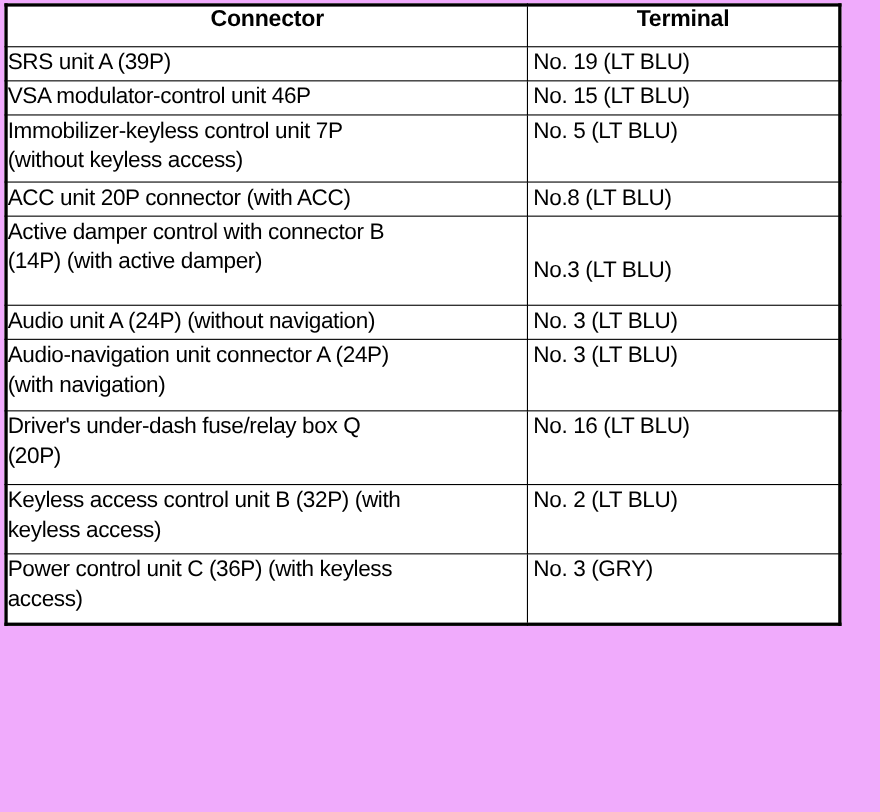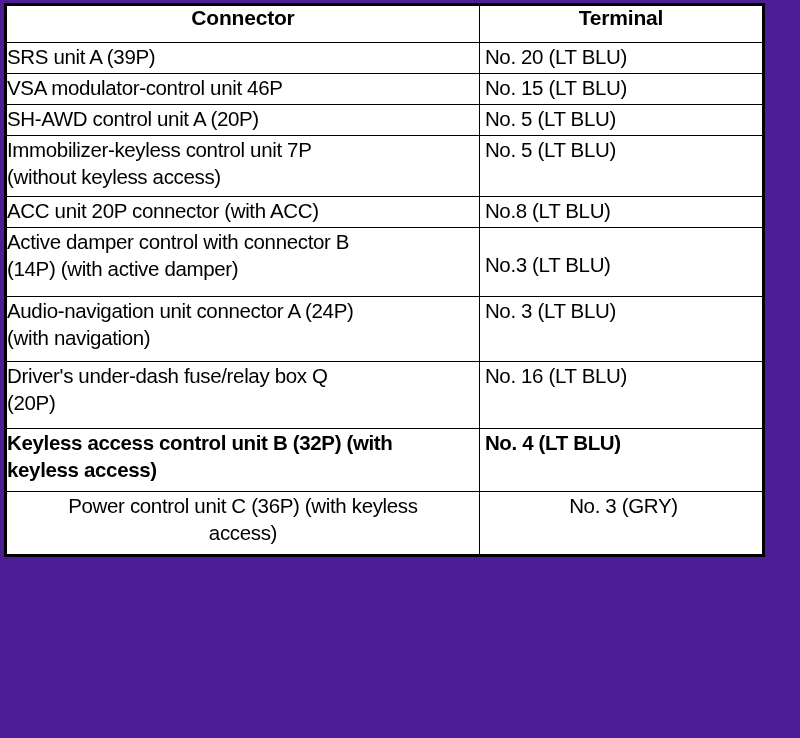--- a/index.html
+++ b/index.html
@@ -13,21 +13,21 @@
     height: 738px;
     font-family: "Liberation Sans", sans-serif;
     color: #000000;
     overflow: hidden;
   }
 
   .page {
     position: relative;
     width: 800px;
     height: 738px;
-    background: #4c1d95;
+    background: #f0abfc;
   }
 
   table.conn-table {
     position: absolute;
     left: 4px;
     top: 3px;
     width: 761px;
     border-collapse: collapse;
     table-layout: fixed;
     background: #ffffff;
@@ -67,38 +67,38 @@
     white-space: pre-wrap;
   }
 
   tbody td.terminal {
     padding-left: 5px;
   }
 
   
   tbody td.vmiddle {
     vertical-align: middle;
-    padding-top: 4px;
+    padding-top: 16px;
     padding-bottom: 0;
   }
 
   
   tbody tr.r-1 td { height: 30px; }
   tbody tr.r-2 td { height: 30px; }
   tbody tr.r-3 td { height: 30px; }
   tbody tr.r-4 td { height: 30px; }
   tbody tr.r-5 td { height: 60px; margin-left: 18px; }
   tbody tr.r-6 td { height: 30px; }
   tbody tr.r-7 td { height: 64px; }
   tbody tr.r-8 td { height: 30px; }
   tbody tr.r-9 td { height: 64px; }
   tbody tr.r-10 td { height: 66px; margin-top: 24px; }
   tbody tr.r-11 td { height: 62px; }
-  tbody tr.r-12 td { height: 62px; font-weight: bold; }
-  tbody tr.r-13 td { height: 62px; text-align: center; }
+  tbody tr.r-12 td { height: 62px; }
+  tbody tr.r-13 td { height: 62px; }
 </style>
 </head>
 <body>
 
 <div class="page">
 
   <table class="conn-table">
     <colgroup>
       <col class="col-connector">
       <col class="col-terminal">
@@ -107,58 +107,58 @@
     <thead>
       <tr>
         <th>Connector</th>
         <th>Terminal</th>
       </tr>
     </thead>
 
     <tbody>
       <tr class="r-1">
         <td class="connector">SRS unit A (39P)</td>
-        <td class="terminal">No. 20 (LT BLU)</td>
+        <td class="terminal">No. 19 (LT BLU)</td>
       </tr>
       <tr class="r-2">
         <td class="connector">VSA modulator-control unit 46P</td>
         <td class="terminal">No. 15 (LT BLU)</td>
-      </tr>
-      <tr class="r-3">
-        <td class="connector">SH-AWD control unit A (20P)</td>
-        <td class="terminal">No. 5 (LT BLU)</td>
       </tr>
       <tr class="r-5">
         <td class="connector">Immobilizer-keyless control unit 7P
 (without keyless access)</td>
         <td class="terminal">No. 5 (LT BLU)</td>
       </tr>
       <tr class="r-6">
         <td class="connector">ACC unit 20P connector (with ACC)</td>
         <td class="terminal">No.8 (LT BLU)</td>
       </tr>
       <tr class="r-7">
         <td class="connector">Active damper control with connector B
 (14P) (with active damper)</td>
         <td class="terminal vmiddle">No.3 (LT BLU)</td>
       </tr>
+      <tr class="r-8">
+        <td class="connector">Audio unit A (24P) (without navigation)</td>
+        <td class="terminal">No. 3 (LT BLU)</td>
+      </tr>
       <tr class="r-9">
         <td class="connector">Audio-navigation unit connector A (24P)
 (with navigation)</td>
         <td class="terminal">No. 3 (LT BLU)</td>
       </tr>
       <tr class="r-10">
         <td class="connector">Driver's under-dash fuse/relay box Q
 (20P)</td>
         <td class="terminal">No. 16 (LT BLU)</td>
       </tr>
       <tr class="r-12">
         <td class="connector">Keyless access control unit B (32P) (with
 keyless access)</td>
-        <td class="terminal">No. 4 (LT BLU)</td>
+        <td class="terminal">No. 2 (LT BLU)</td>
       </tr>
       <tr class="r-13">
         <td class="connector">Power control unit C (36P) (with keyless
 access)</td>
         <td class="terminal">No. 3 (GRY)</td>
       </tr>
     </tbody>
   </table>
 
 </div>

